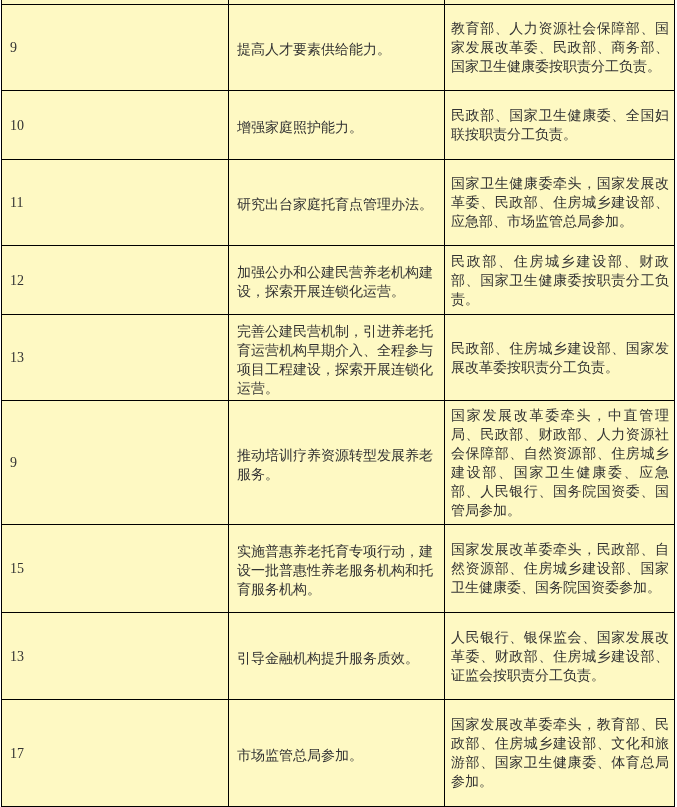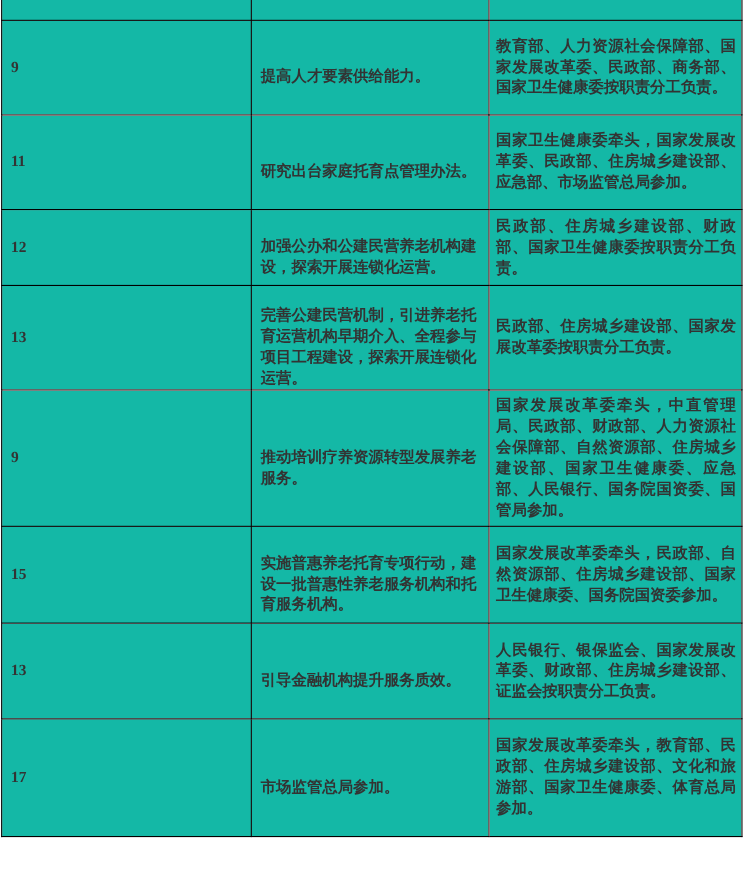--- a/index.html
+++ b/index.html
@@ -20,35 +20,34 @@
     left: 1px;
     top: 0;
     border-collapse: collapse;
     table-layout: fixed;
     width: 673px;
     color: #333333;
   }
   table.doc-table td {
     border: 1px solid #000000;
     vertical-align: middle;
-    background: #14b8a6;
+    background: #fef9c3;
     overflow: hidden;
-    font-weight: bold;
   }
   tr.partial-row td {
     border-top: none;
   }
   td.col-num {
     padding: 0 2px 0 8px;
     font-size: 14px;
     line-height: 19px;
     text-align: left;
   }
   td.col-task {
-    padding: 18px 4px 0 8px;
+    padding: 4px 4px 0 8px;
     font-size: 14px;
     line-height: 19px;
     text-align: left;
   }
   td.col-dept {
     padding: 0 5px 0 6px;
     font-size: 14px;
     line-height: 19px;
     text-align: justify;
   }
@@ -66,20 +65,25 @@
     <tbody>
       <tr class="partial-row" style="height:3px">
         <td class="col-num"></td>
         <td class="col-task"></td>
         <td class="col-dept"></td>
       </tr>
       <tr style="height:86px">
         <td class="col-num">9</td>
         <td class="col-task">提高人才要素供给能力。</td>
         <td class="col-dept">教育部、人力资源社会保障部、国家发展改革委、民政部、商务部、国家卫生健康委按职责分工负责。</td>
+      </tr>
+      <tr style="height:69px">
+        <td class="col-num">10</td>
+        <td class="col-task">增强家庭照护能力。</td>
+        <td class="col-dept">民政部、国家卫生健康委、全国妇联按职责分工负责。</td>
       </tr>
       <tr style="height:86px">
         <td class="col-num">11</td>
         <td class="col-task">研究出台家庭托育点管理办法。</td>
         <td class="col-dept">国家卫生健康委牵头，国家发展改革委、民政部、住房城乡建设部、应急部、市场监管总局参加。</td>
       </tr>
       <tr style="height:69px">
         <td class="col-num">12</td>
         <td class="col-task">加强公办和公建民营养老机构建设，探索开展连锁化运营。</td>
         <td class="col-dept">民政部、住房城乡建设部、财政部、国家卫生健康委按职责分工负责。</td>

